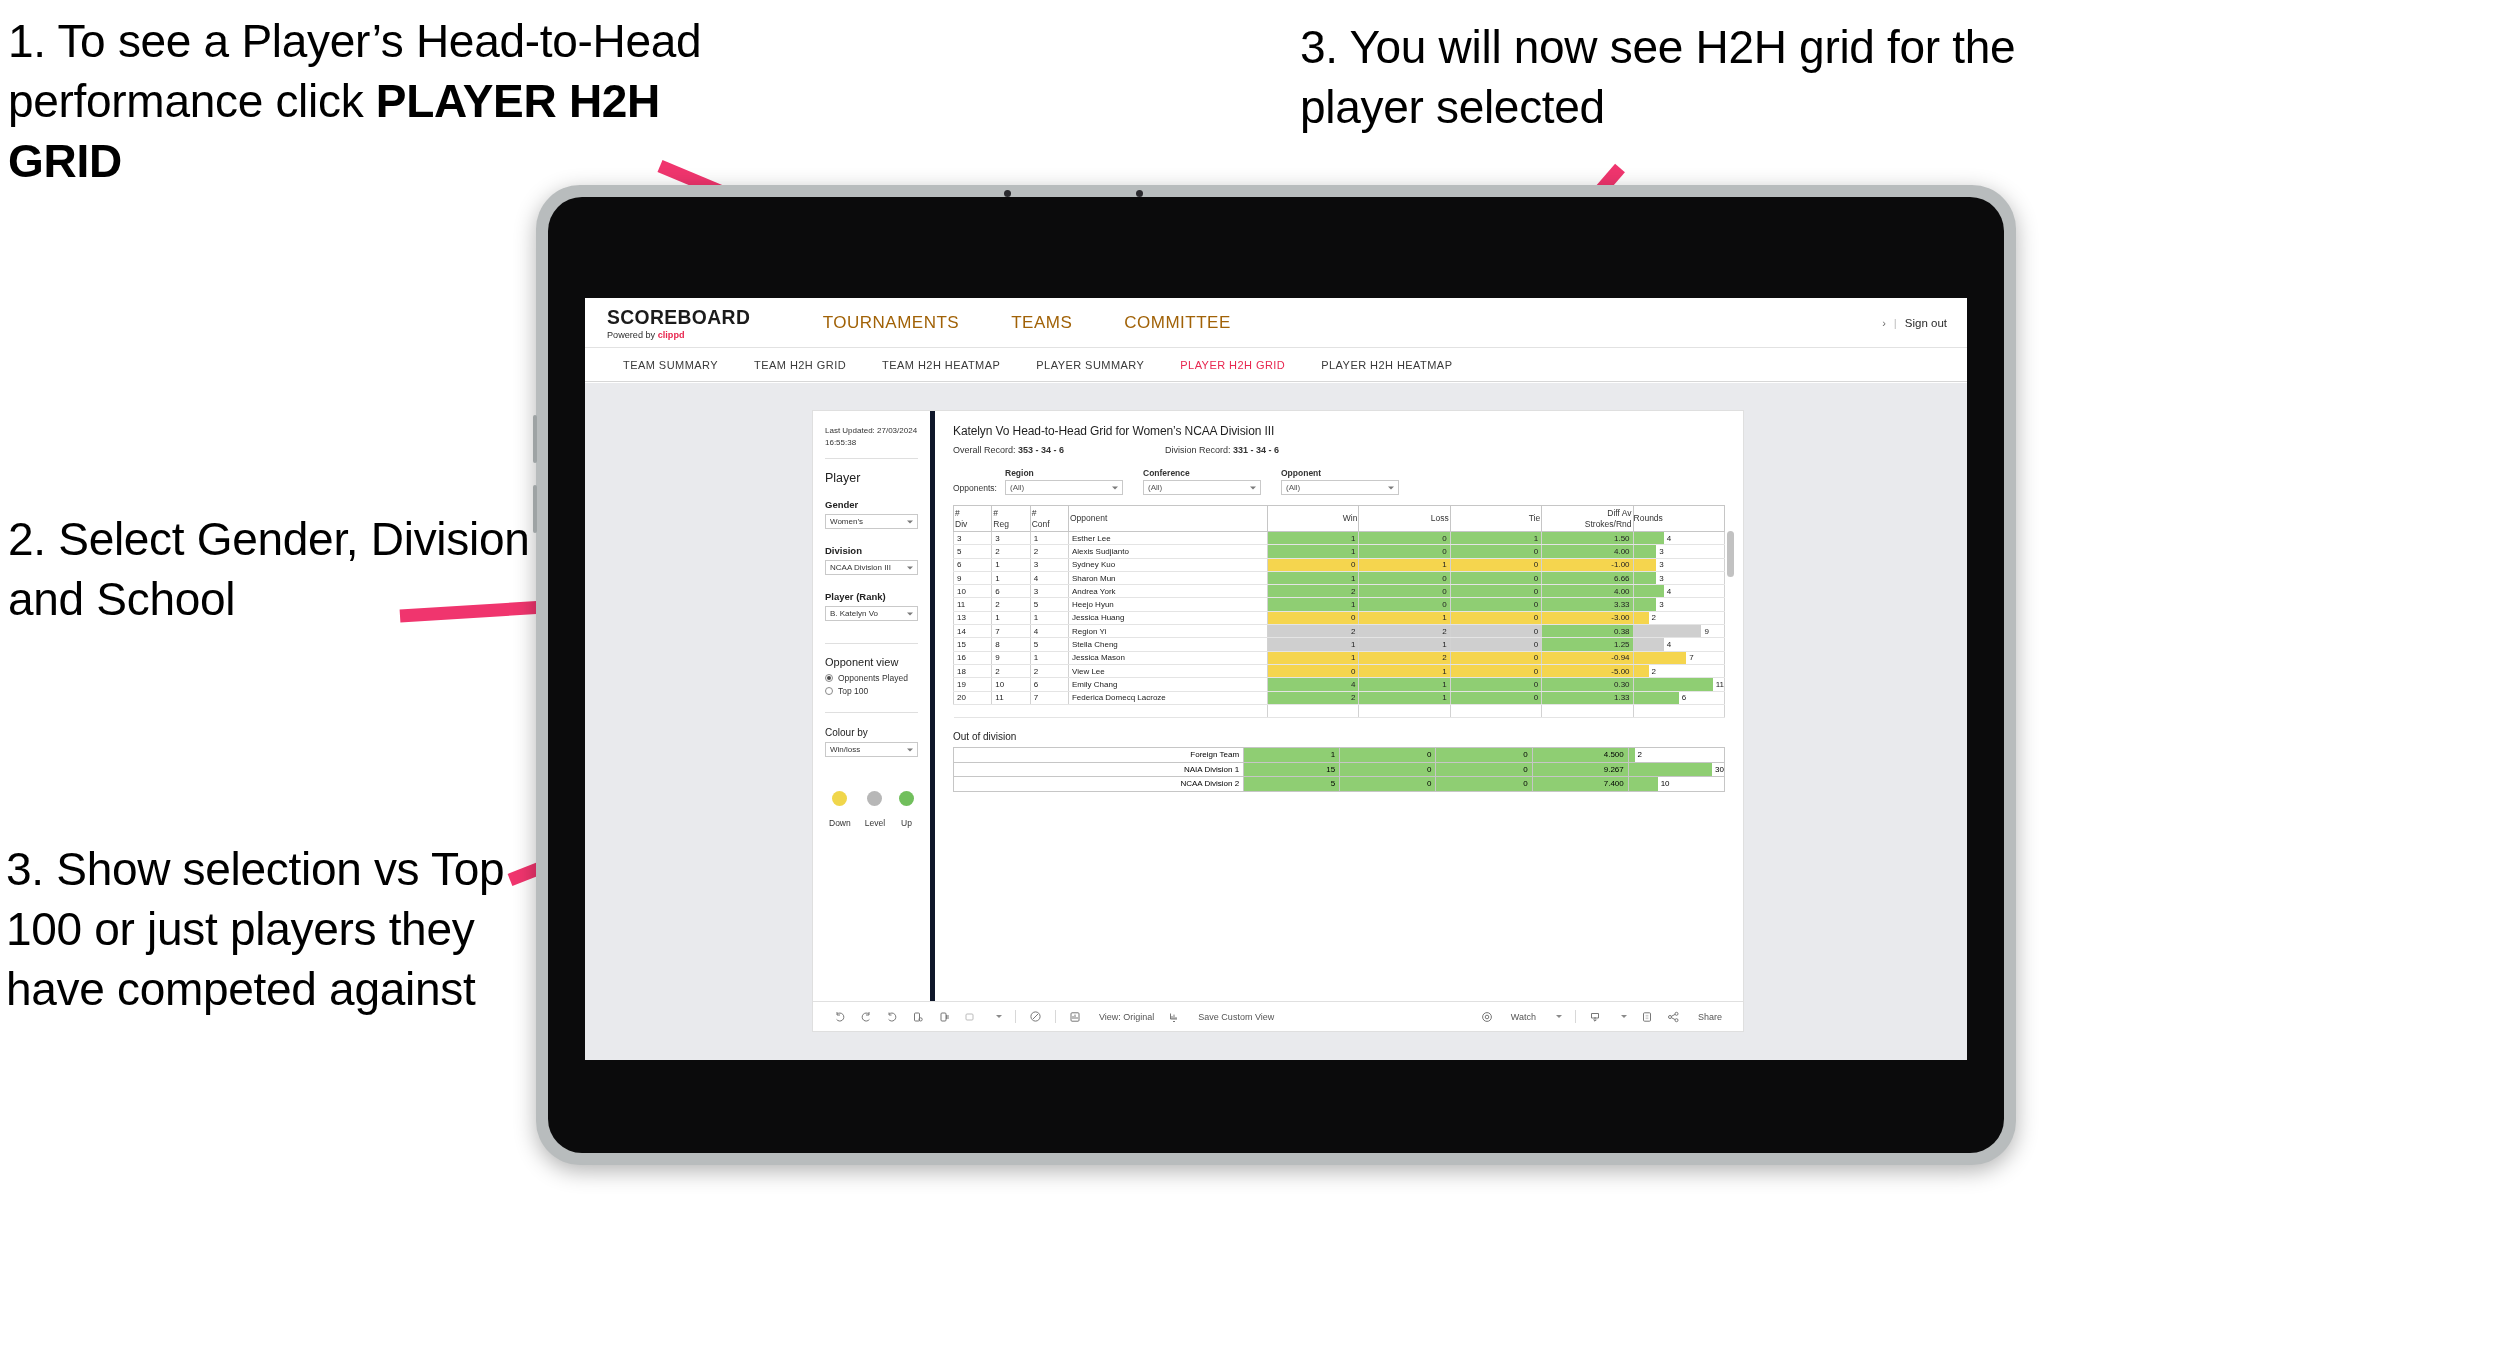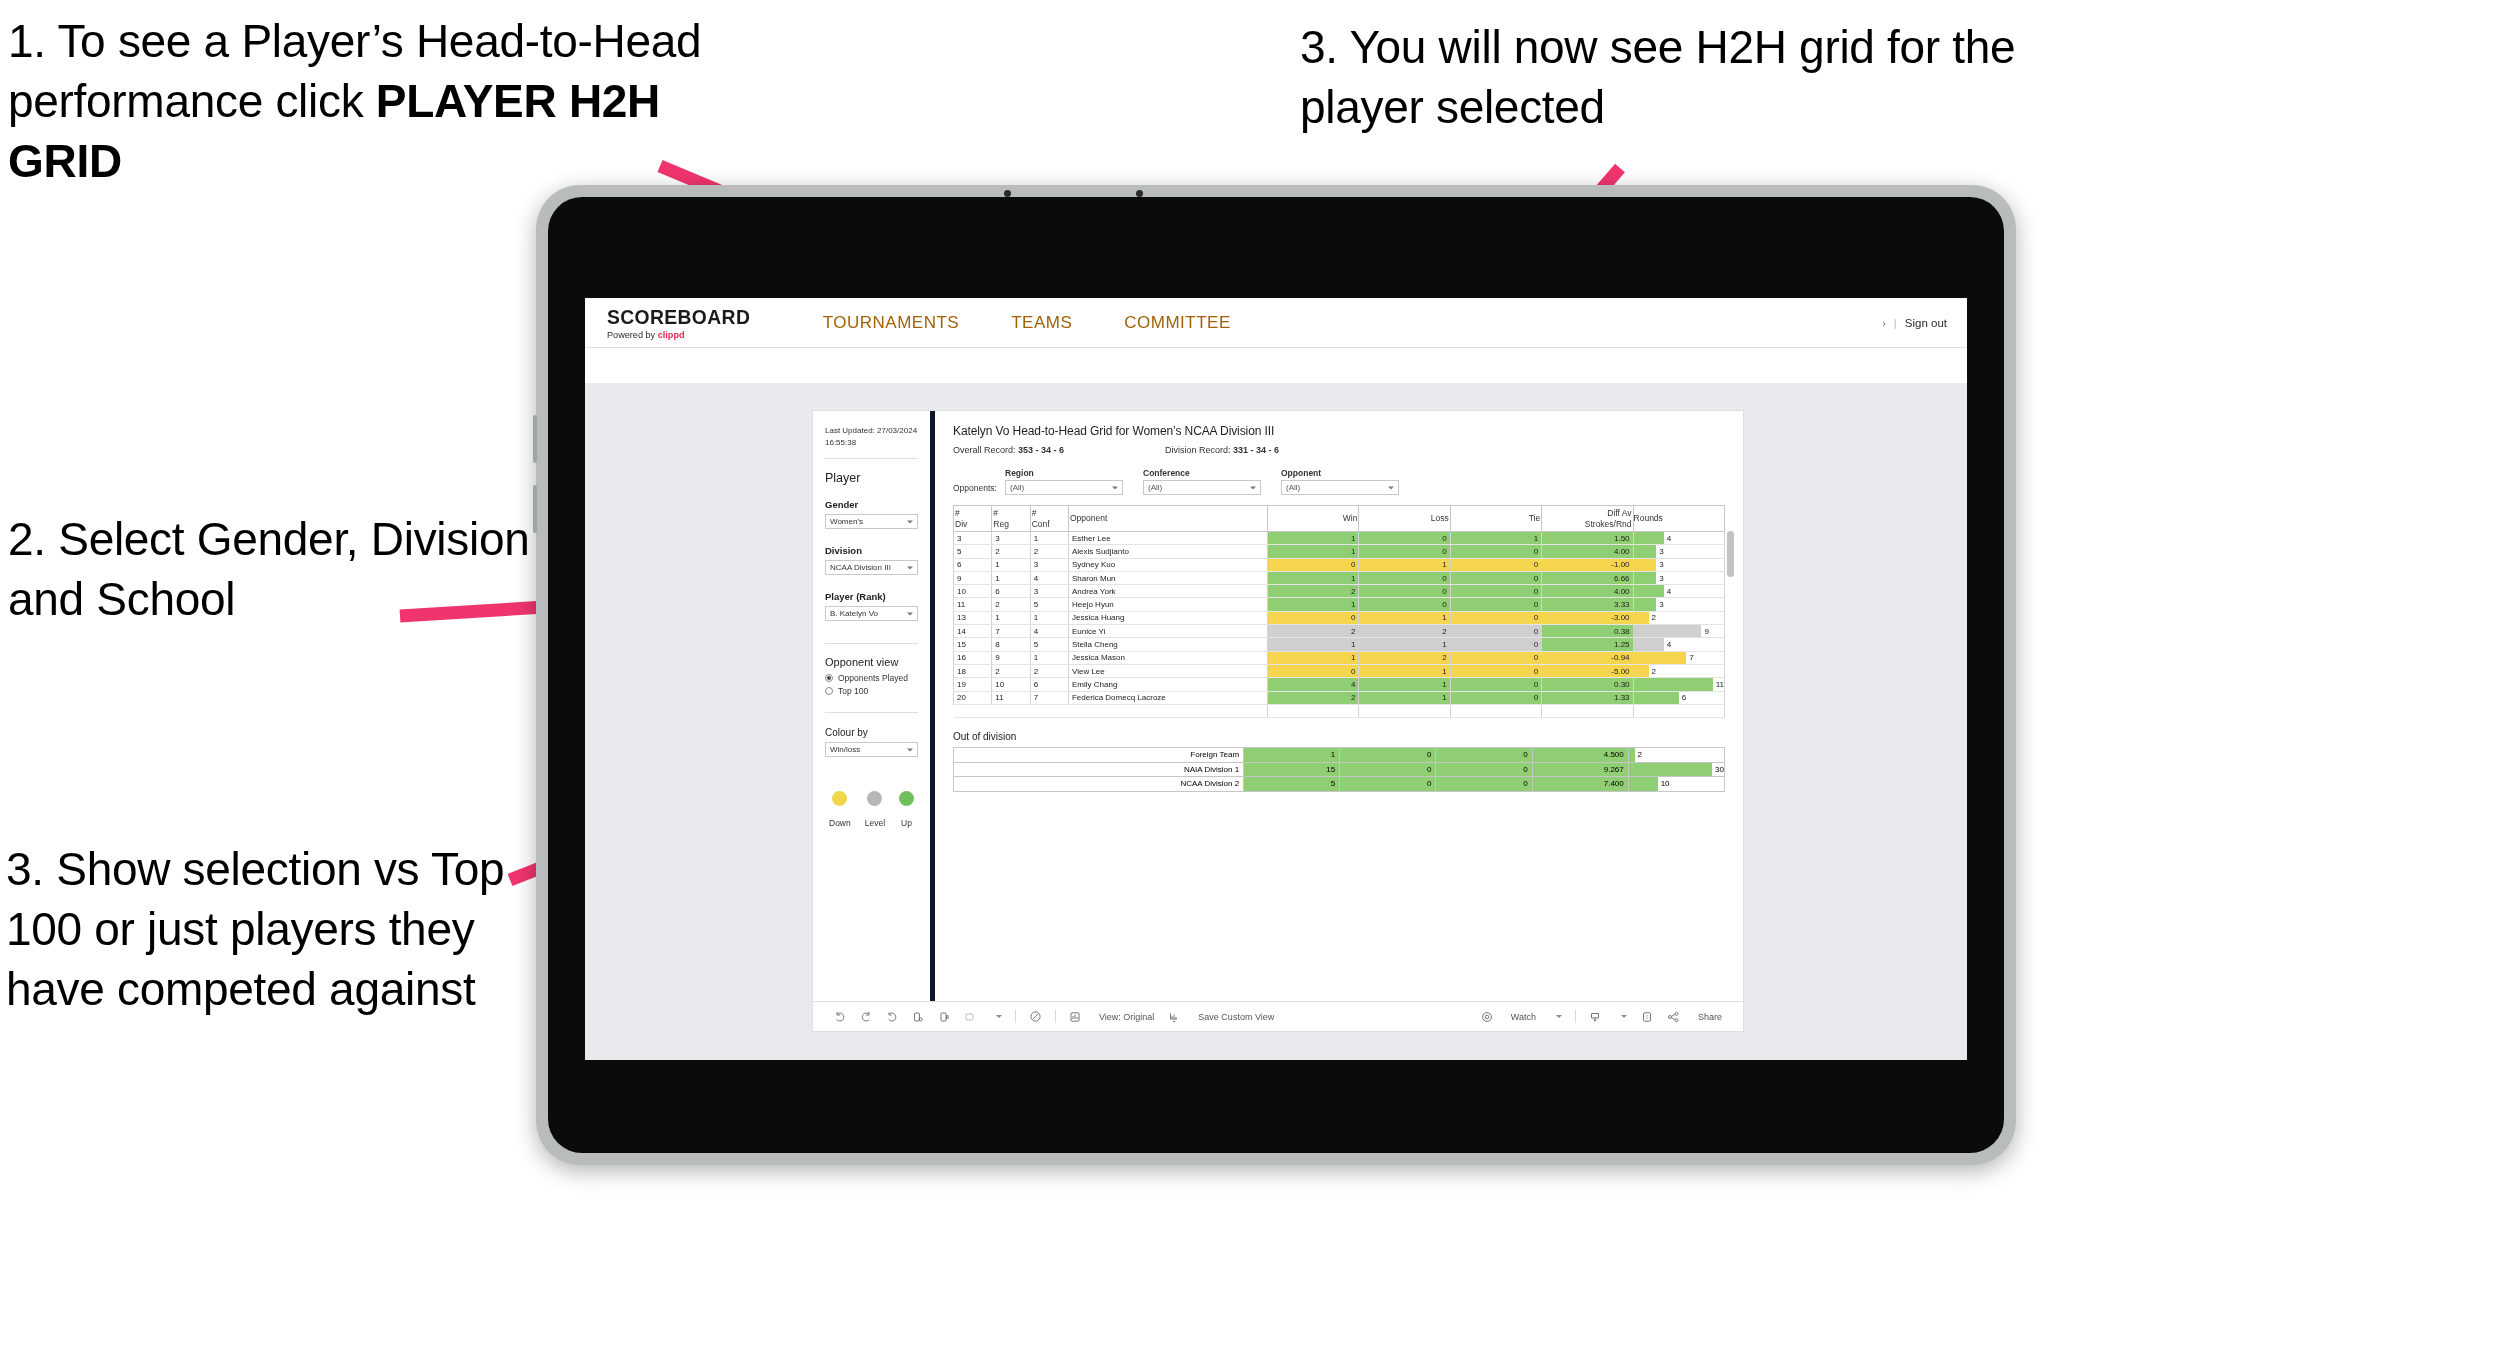--- a/index.html
+++ b/index.html
@@ -277,20 +277,28 @@
       <a href="#">TEAMS</a>
       <a href="#">COMMITTEE</a>
     </nav>
     <div class="header-right">
       <span class="chev-r">›</span>
       <span class="sep">|</span>
       <a href="#" style="color:#2b2b2b;text-decoration:none;">Sign out</a>
     </div>
   </div>
 
+  <div class="sub-nav">
+    <a href="#">TEAM SUMMARY</a>
+    <a href="#">TEAM H2H GRID</a>
+    <a href="#">TEAM H2H HEATMAP</a>
+    <a href="#">PLAYER SUMMARY</a>
+    <a href="#" class="active">PLAYER H2H GRID</a>
+    <a href="#">PLAYER H2H HEATMAP</a>
+  </div>
 
   <div class="workspace">
     <div class="viz">
 
       <div class="viz-body">
 
         <aside class="panel">
           <div class="updated">
             <div>Last Updated: 27/03/2024</div>
             <div>16:55:38</div>
@@ -513,21 +521,21 @@
                       <div class="rbar">
                         <span class="fill" style="width:16.666666666666664%;background:#f5d54e"></span>
                         <span class="val">2</span>
                       </div>
                     </td>
                   </tr>
                   <tr>
                     <td class="c-div">14</td>
                     <td class="c-reg">7</td>
                     <td class="c-conf">4</td>
-                    <td class="c-opp">Eunice Yi</td>
+                    <td class="c-opp">Region Yi</td>
                     <td class="c-num gray">2</td>
                     <td class="c-num gray">2</td>
                     <td class="c-num gray">0</td>
                     <td class="c-num g">0.38</td>
                     <td class="c-rounds">
                       <div class="rbar">
                         <span class="fill" style="width:75%;background:#cfcfcf"></span>
                         <span class="val">9</span>
                       </div>
                     </td>

